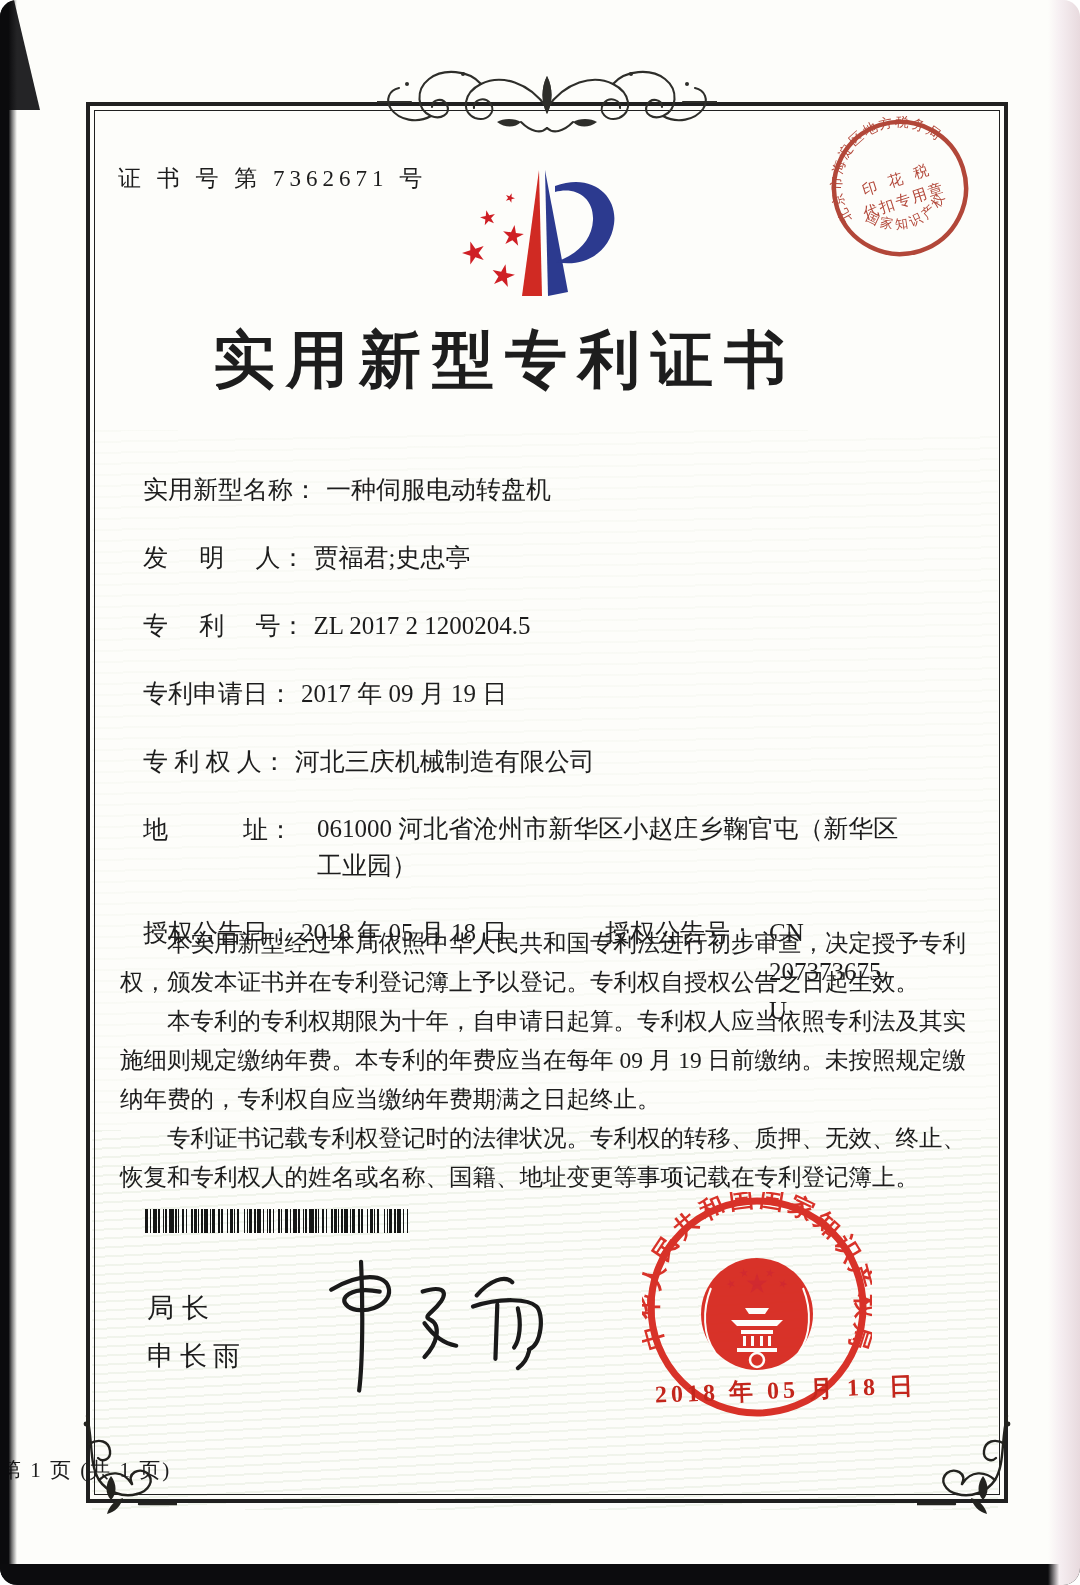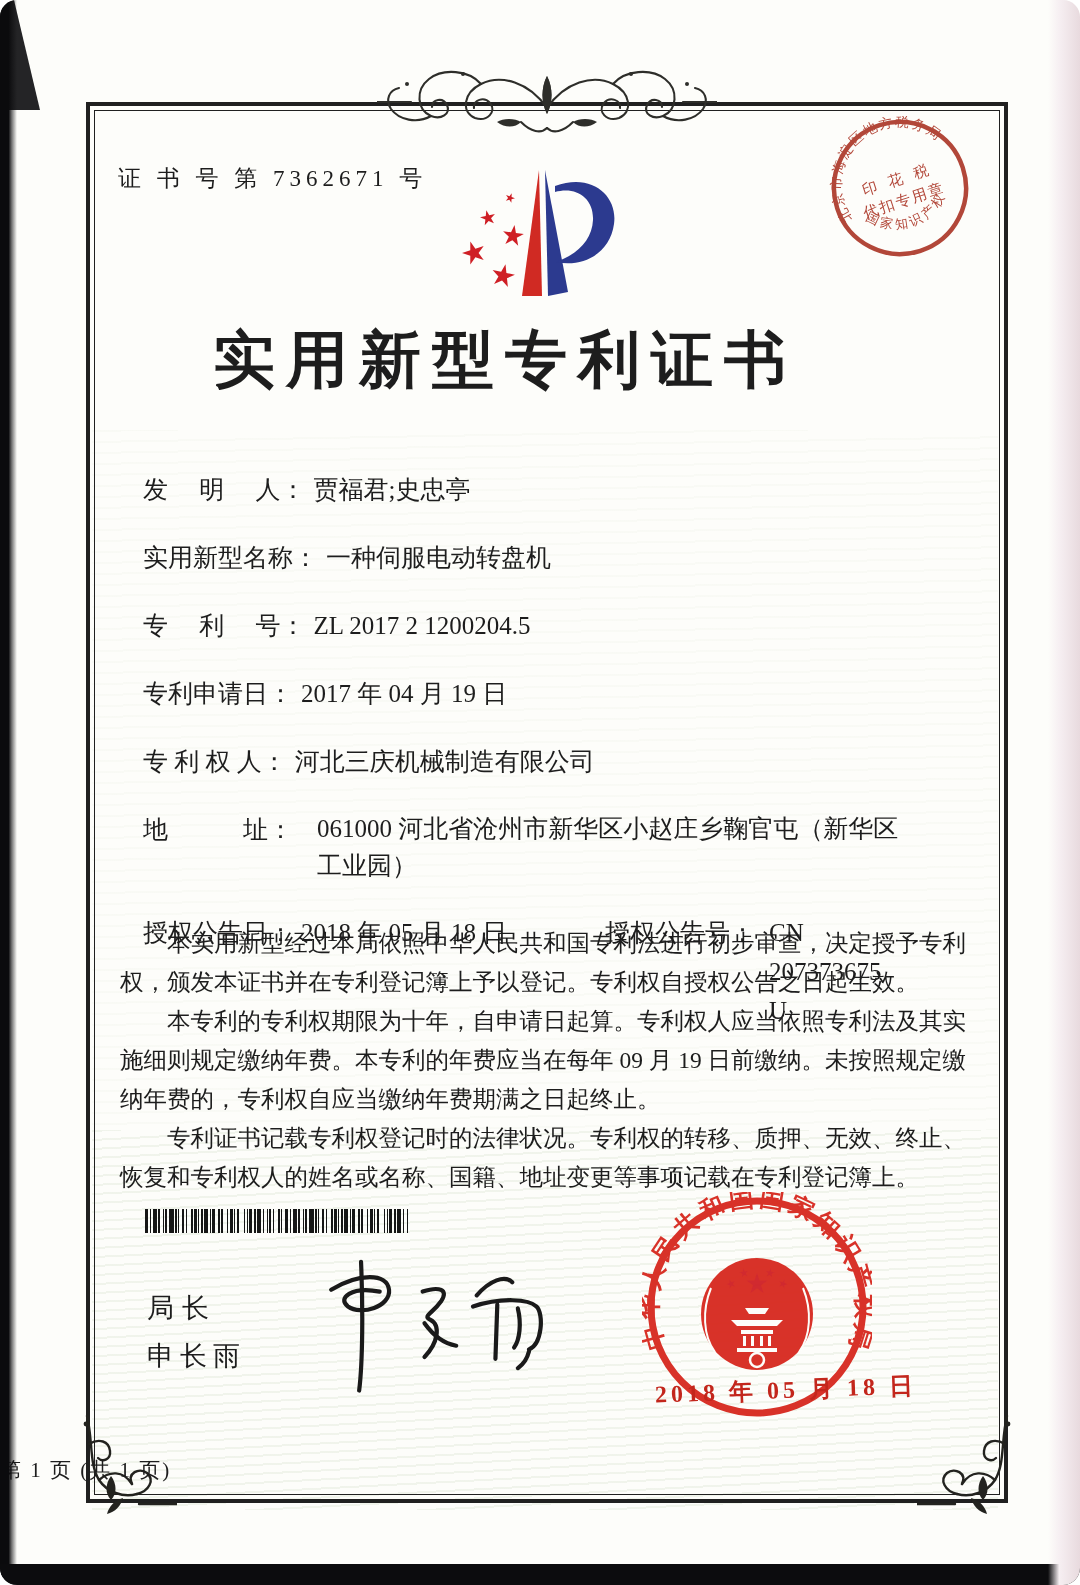--- a/index.html
+++ b/index.html
@@ -135,34 +135,34 @@
       </text>
       <text x="72" y="68" text-anchor="middle" font-size="15" letter-spacing="4">印 花 税</text>
       <text x="72" y="90" text-anchor="middle" font-size="15" letter-spacing="2">代扣专用章</text>
     </g>
   </svg>
 
   <h1 class="title">实用新型专利证书</h1>
 
   <div class="fields">
     <div class="field-row">
+      <span class="field-label">实用新型名称：</span>
+      <span class="field-value">一种伺服电动转盘机</span>
+    </div>
+    <div class="field-row">
       <span class="field-label">发　 明　 人：</span>
       <span class="field-value">贾福君;史忠亭</span>
     </div>
     <div class="field-row">
-      <span class="field-label">实用新型名称：</span>
-      <span class="field-value">一种伺服电动转盘机</span>
-    </div>
-    <div class="field-row">
       <span class="field-label">专　 利　 号：</span>
       <span class="field-value">ZL 2017 2 1200204.5</span>
     </div>
     <div class="field-row">
       <span class="field-label">专利申请日：</span>
-      <span class="field-value">2017 年 04 月 19 日</span>
+      <span class="field-value">2017 年 09 月 19 日</span>
     </div>
     <div class="field-row">
       <span class="field-label">专 利 权 人：</span>
       <span class="field-value">河北三庆机械制造有限公司</span>
     </div>
     <div class="field-row">
       <span class="field-label">地　　　址：</span>
       <span class="field-value addr-value">061000 河北省沧州市新华区小赵庄乡鞠官屯（新华区工业园）</span>
     </div>
     <div class="field-row">

